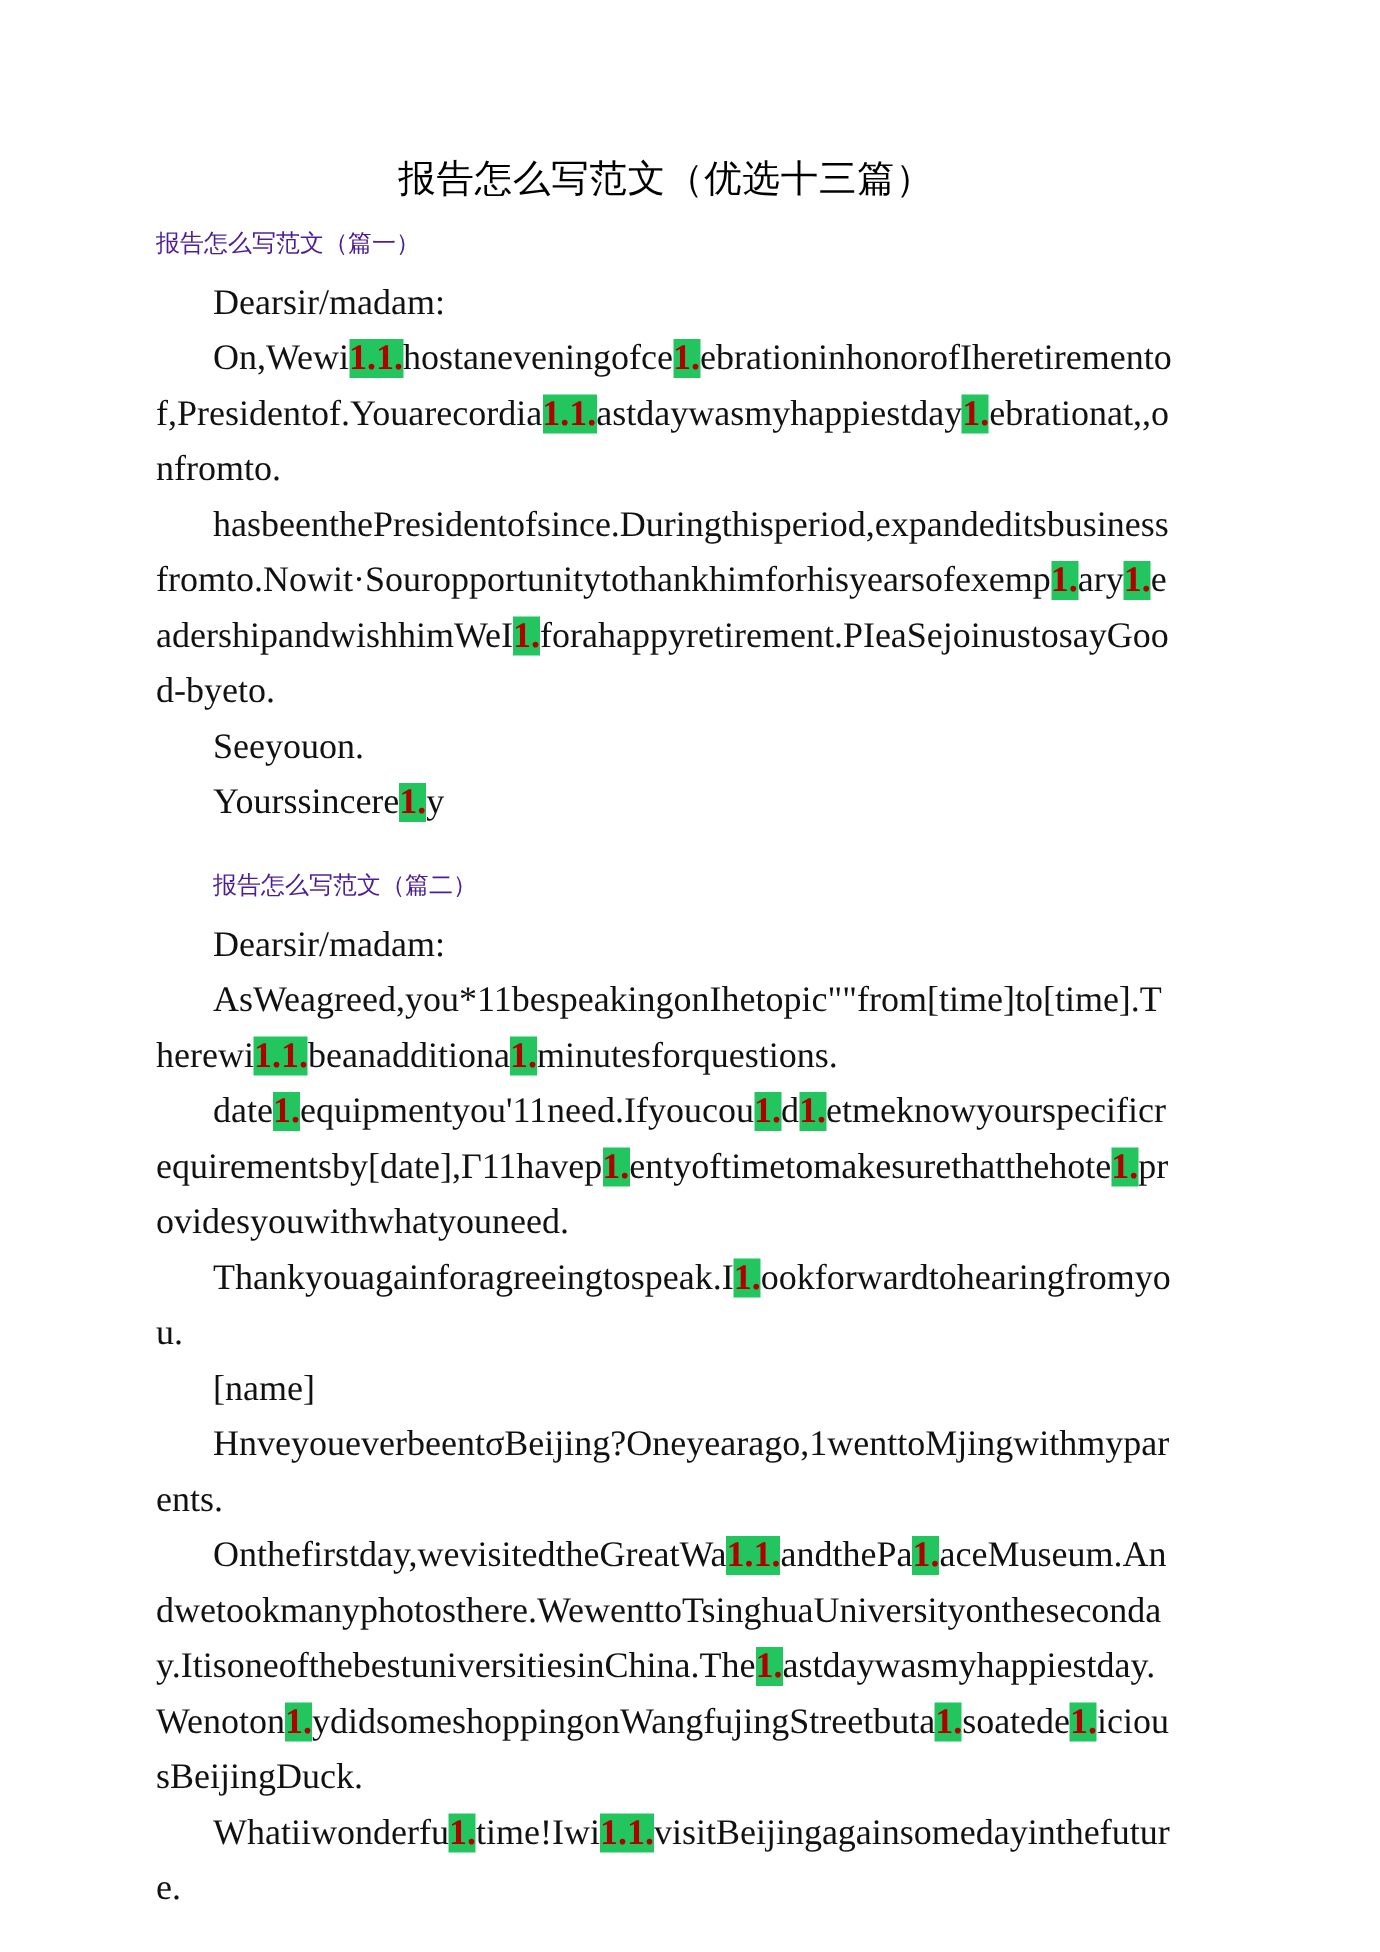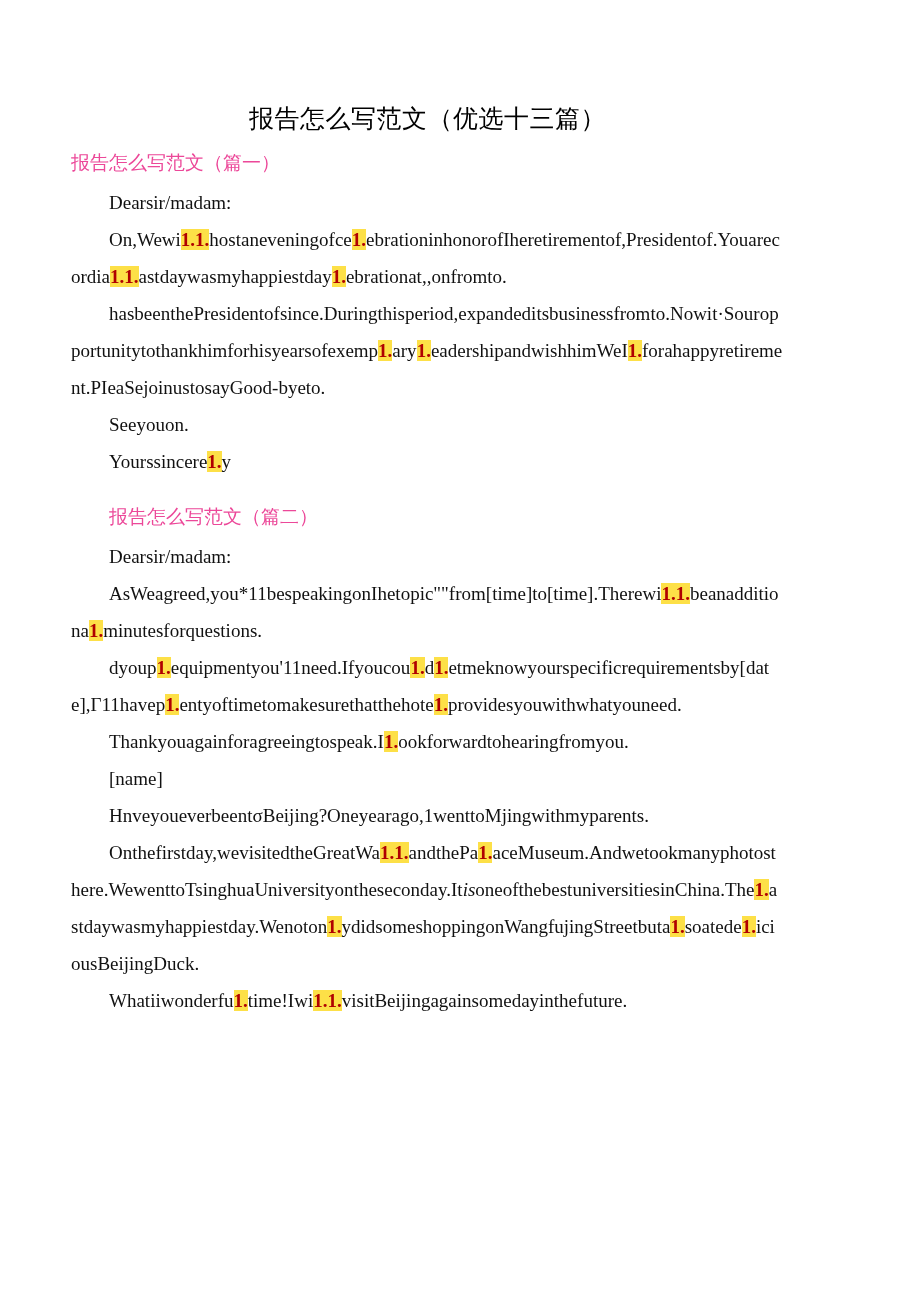--- a/index.html
+++ b/index.html
@@ -15,85 +15,84 @@
     color: #000000;
     overflow: hidden;
   }
   .page {
     position: absolute;
     left: 0;
     top: 0;
     width: 920px;
     height: 1301px;
     box-sizing: border-box;
-    padding: 100px 136px 0 71px;
+    padding: 100px 136px 0 104px;
   }
   .doc-title {
     font-family: "DejaVu Sans", "Liberation Sans", sans-serif;
     font-size: 25px;
     line-height: 38px;
     text-align: center;
     letter-spacing: 0.5px;
     margin: 0 0 10px 0;
     font-weight: normal;
     color: #000;
   }
   .section-heading {
     font-family: "Liberation Serif", "DejaVu Serif", serif;
-    font-size: 19px;
+    font-size: 16px;
     line-height: 30px;
-    color: #ec4899;
+    color: #4c1d95;
     margin: 0;
     white-space: nowrap;
   }
   .section-heading.first {
     text-indent: 0;
     margin-top: 8px;
     margin-bottom: 6px;
   }
   .section-heading.indented {
     text-indent: 38px;
     margin-top: 22px;
     margin-bottom: 6px;
   }
   p.para {
-    font-size: 19px;
+    font-size: 24px;
     line-height: 37px;
     margin: 0;
     text-indent: 38px;
     text-align: justify;
     text-justify: inter-character;
     word-break: break-all;
     color: #111;
   }
   .hl {
-    background: #fde047;
+    background: #22c55e;
     color: #b00000;
     font-weight: bold;
   }
   .ital {
-    font-style: italic;
   }
 </style>
 </head>
 <body>
 
 <div class="page">
   <h1 class="doc-title">报告怎么写范文（优选十三篇）</h1>
 
   <div id="content">
       <div class="section-heading first">报告怎么写范文（篇一）</div>
       <p class="para"><span>Dearsir/madam:</span></p>
       <p class="para"><span>On,Wewi</span><span class="hl">1.1.</span><span>hostaneveningofce</span><span class="hl">1.</span><span>ebrationinhonorofIheretirementof,Presidentof.Youarecordia</span><span class="hl">1.1.</span><span>astdaywasmyhappiestday</span><span class="hl">1.</span><span>ebrationat,,onfromto.</span></p>
       <p class="para"><span>hasbeenthePresidentofsince.Duringthisperiod,expandeditsbusinessfromto.Nowit·Souropportunitytothankhimforhisyearsofexemp</span><span class="hl">1.</span><span>ary</span><span class="hl">1.</span><span>eadershipandwishhimWeI</span><span class="hl">1.</span><span>forahappyretirement.PIeaSejoinustosayGood-byeto.</span></p>
       <p class="para"><span>Seeyouon.</span></p>
       <p class="para"><span>Yourssincere</span><span class="hl">1.</span><span>y</span></p>
       <div class="section-heading indented">报告怎么写范文（篇二）</div>
       <p class="para"><span>Dearsir/madam:</span></p>
       <p class="para"><span>AsWeagreed,you*11bespeakingonIhetopic""from[time]to[time].Therewi</span><span class="hl">1.1.</span><span>beanadditiona</span><span class="hl">1.</span><span>minutesforquestions.</span></p>
-      <p class="para"><span>dyoup</span><span class="hl">1.</span><span>equipmentyou'11need.Ifyoucou</span><span class="hl">1.</span><span>d</span><span class="hl">1.</span><span>etmeknowyourspecificrequirementsby[date],Γ11havep</span><span class="hl">1.</span><span>entyoftimetomakesurethatthehote</span><span class="hl">1.</span><span>providesyouwithwhatyouneed.</span></p>
+      <p class="para"><span>date</span><span class="hl">1.</span><span>equipmentyou'11need.Ifyoucou</span><span class="hl">1.</span><span>d</span><span class="hl">1.</span><span>etmeknowyourspecificrequirementsby[date],Γ11havep</span><span class="hl">1.</span><span>entyoftimetomakesurethatthehote</span><span class="hl">1.</span><span>providesyouwithwhatyouneed.</span></p>
       <p class="para"><span>Thankyouagainforagreeingtospeak.I</span><span class="hl">1.</span><span>ookforwardtohearingfromyou.</span></p>
       <p class="para"><span>[name]</span></p>
       <p class="para"><span>HnveyoueverbeentσBeijing?Oneyearago,1wenttoMjingwithmyparents.</span></p>
       <p class="para"><span>Onthefirstday,wevisitedtheGreatWa</span><span class="hl">1.1.</span><span>andthePa</span><span class="hl">1.</span><span>aceMuseum.Andwetookmanyphotosthere.WewenttoTsinghuaUniversityontheseconday.It</span><span class="ital">is</span><span>oneofthebestuniversitiesinChina.The</span><span class="hl">1.</span><span>astdaywasmyhappiestday.Wenoton</span><span class="hl">1.</span><span>ydidsomeshoppingonWangfujingStreetbuta</span><span class="hl">1.</span><span>soatede</span><span class="hl">1.</span><span>iciousBeijingDuck.</span></p>
       <p class="para"><span>Whatiiwonderfu</span><span class="hl">1.</span><span>time!Iwi</span><span class="hl">1.1.</span><span>visitBeijingagainsomedayinthefuture.</span></p>
     </div>
 </div>
 
 </body></html>

